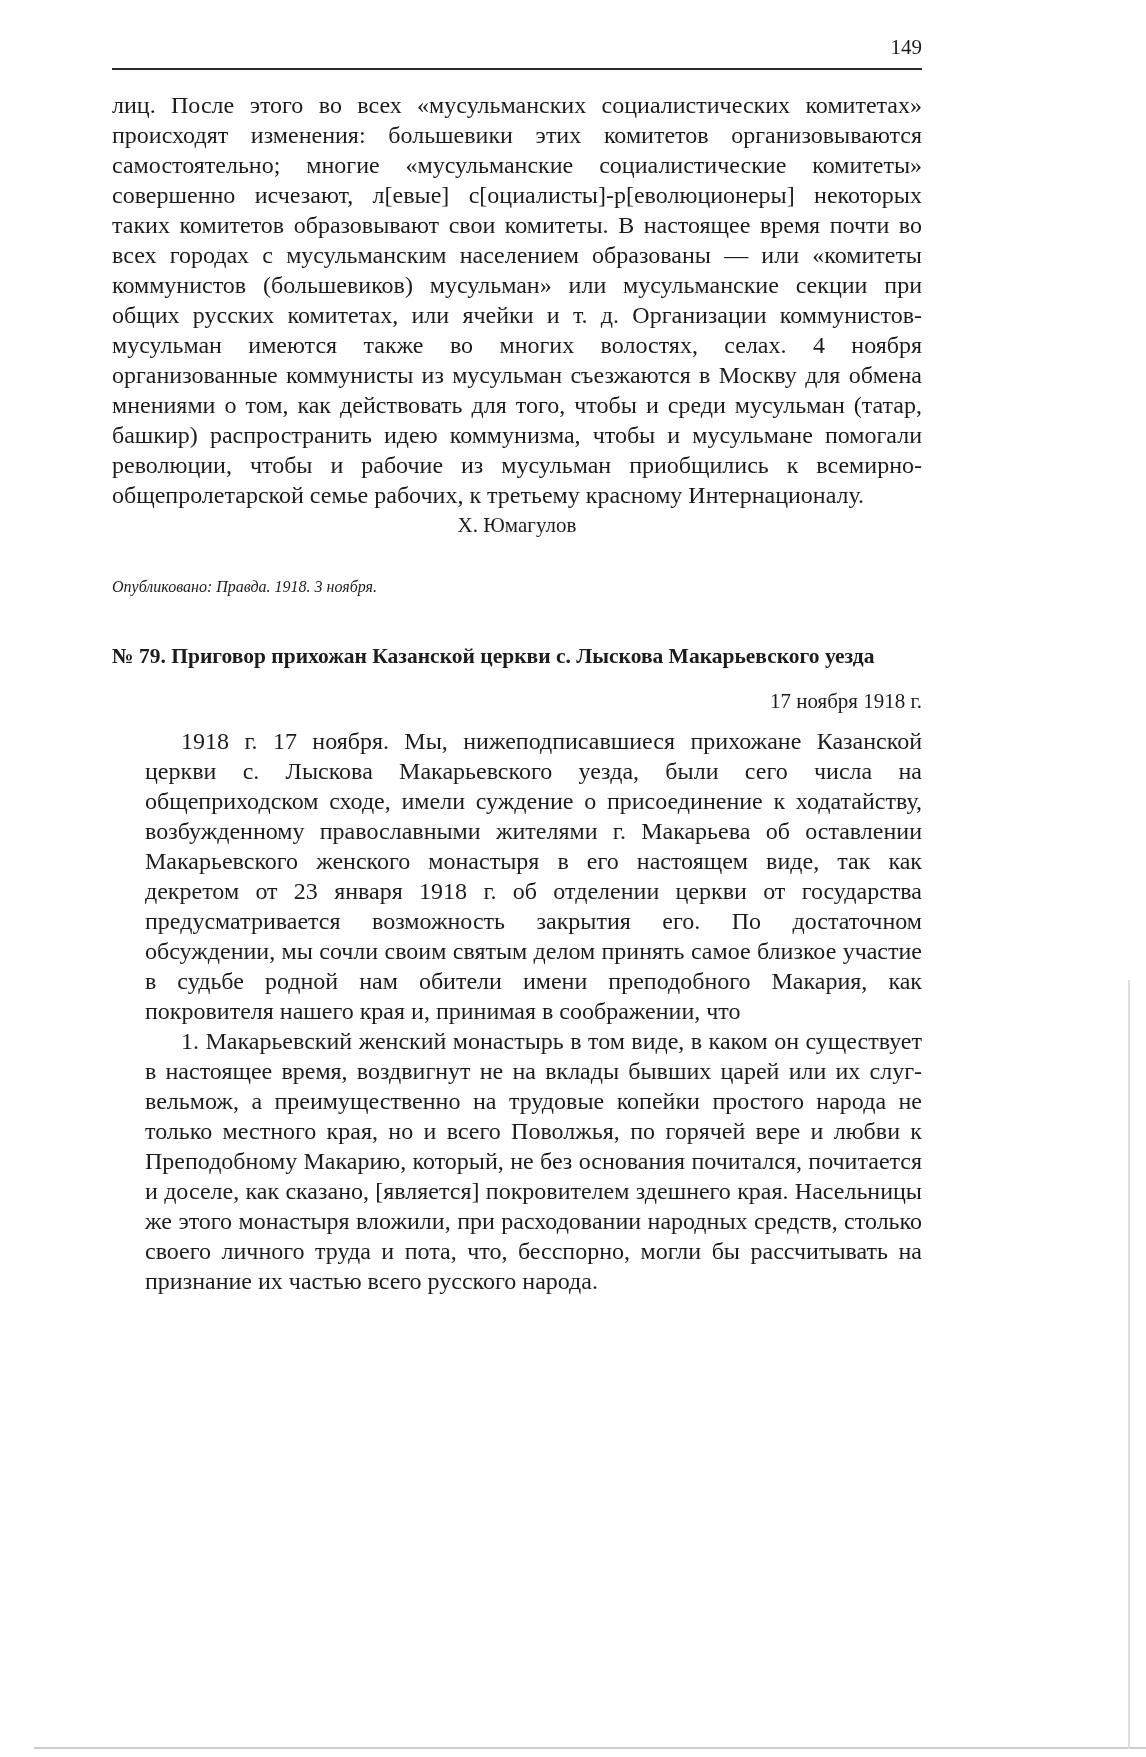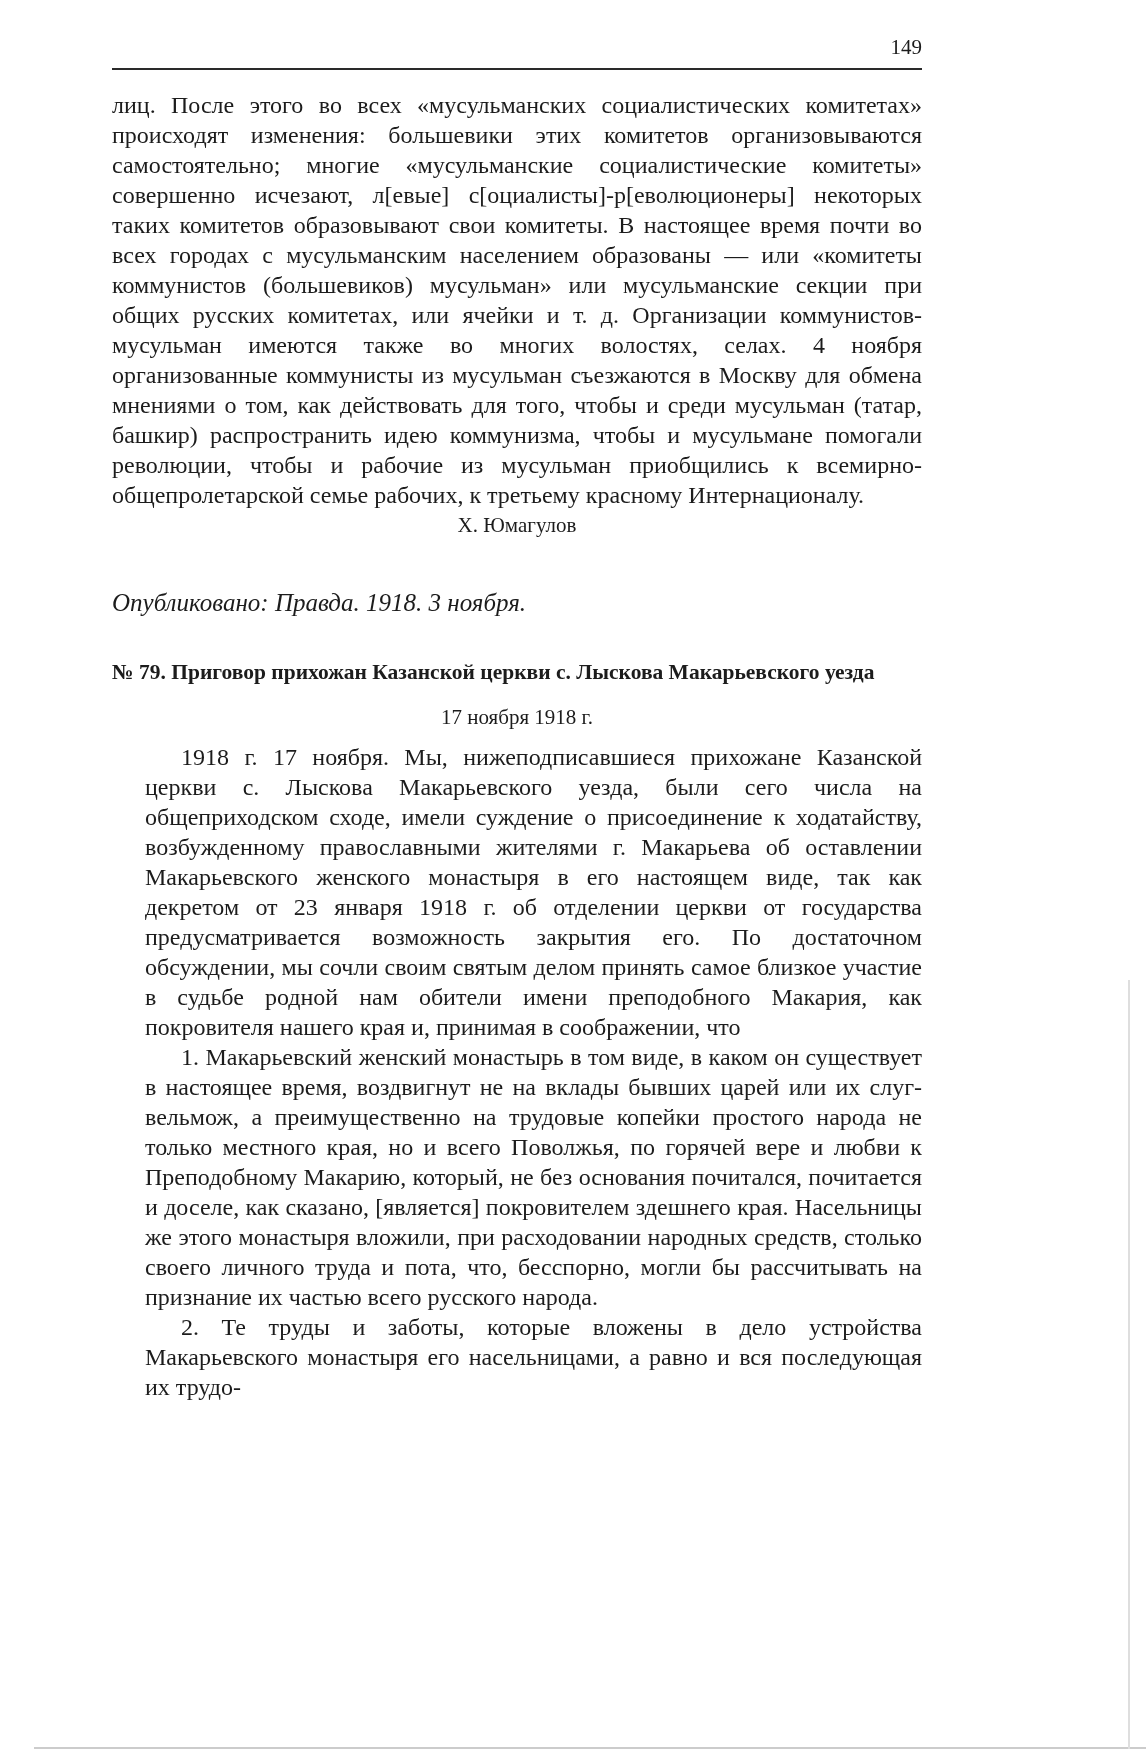--- a/index.html
+++ b/index.html
@@ -35,37 +35,37 @@
     line-height: 30px;
     text-align: justify;
   }
   .indent { text-indent: 36px; margin-left: 33px; }
   .signature {
     font-size: 21px;
     line-height: 30px;
     text-align: center;
   }
   .published {
-    font-size: 25px;
+    font-size: 16px;
     line-height: 30px;
     font-style: italic;
-    margin-top: 48px;
+    margin-top: 32px;
   }
   .doc-heading {
     margin: 38px 0 0 0;
     font-size: 21.5px;
     line-height: 32px;
     font-weight: bold;
     padding-left: 77px;
     text-indent: -77px;
   }
   .doc-date {
     font-size: 21px;
     line-height: 30px;
-    text-align: center;
+    text-align: right;
     margin-top: 14px;
   }
   .doc-body { margin-top: 10px; }
   .edge-bottom {
     position: absolute;
     left: 34px;
     right: 0;
     bottom: 8px;
     height: 2px;
     background: #cccccc;
@@ -96,18 +96,17 @@
 
   <h2 class="doc-heading"><span>№ 79.</span>
     <span>Приговор прихожан Казанской церкви с. Лыскова Макарьевского уезда</span></h2>
 
   <p class="doc-date">17 ноября 1918 г.</p>
 
   <p class="body-par indent doc-body">1918 г. 17 ноября. Мы, нижеподписавшиеся прихожане Казанской церкви с. Лыскова Макарьевского уезда, были сего числа на общеприходском сходе, имели суждение о присоединение к ходатайству, возбужденному православными жителями г. Макарьева об оставлении Макарьевского женского монастыря в его настоящем виде, так как декретом от 23 января 1918 г. об отделении церкви от государства предусматривается возможность закрытия его. По достаточном обсуждении, мы сочли своим святым делом принять самое близкое участие в судьбе родной нам обители имени преподобного Макария, как покровителя нашего края и, принимая в соображении, что</p>
 
   <p class="body-par indent">1. Макарьевский женский монастырь в том виде, в каком он существует в настоящее время, воздвигнут не на вклады бывших царей или их слуг-вельмож, а преимущественно на трудовые копейки простого народа не только местного края, но и всего Поволжья, по горячей вере и любви к Преподобному Макарию, который, не без основания почитался, почитается и доселе, как сказано, [является] покровителем здешнего края. Насельницы же этого монастыря вложили, при расходовании народных средств, столько своего личного труда и пота, что, бесспорно, могли бы рассчитывать на признание их частью всего русского народа.</p>
 
-  <p class="body-par indent">2. Те труды и заботы, которые вложены в дело устройства Макарьевского монастыря его насельницами, а равно и вся последующая их трудо-</p>
 
 </div>
 
 <div class="edge-bottom"></div>
 <div class="edge-right"></div>
 
 </body></html>

